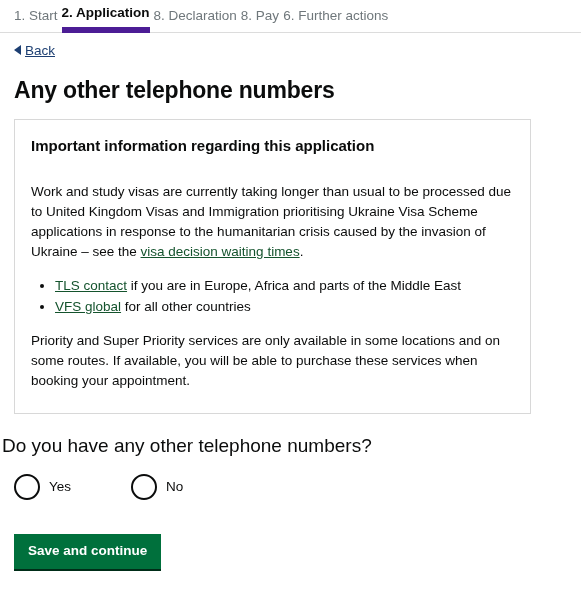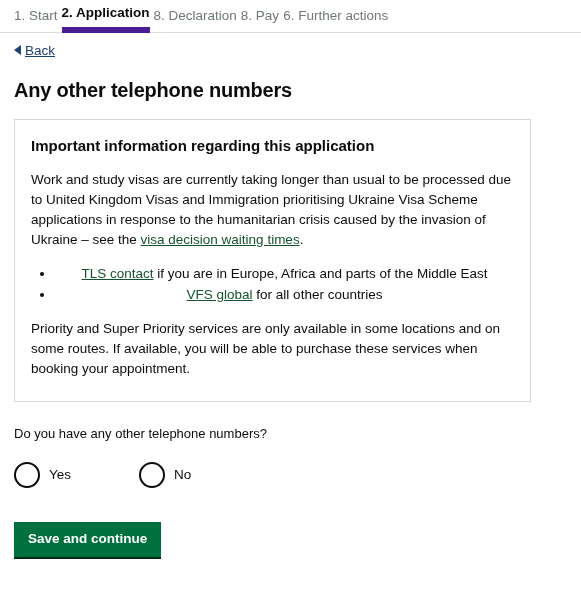--- a/index.html
+++ b/index.html
@@ -61,75 +61,74 @@
     border-bottom: 5px solid transparent;
     border-right: 7px solid #1d3f72;
     display: inline-block;
   }
   .back-text {
     text-decoration: underline;
   }
 
   
   .page-title {
-    font-size: 20px;
+    font-size: 23px;
     line-height: 30px;
     font-weight: bold;
     margin: 16px 14px 14px 14px;
     letter-spacing: -0.2px;
   }
 
   
   .info-box {
     margin: 0 14px 0 14px;
     border: 1px solid #d8d8d8;
     background: #ffffff;
     padding: 16px 16px 18px 16px;
     box-sizing: border-box;
     width: 517px;
   }
   .info-heading {
     font-size: 15px;
     line-height: 20px;
     font-weight: bold;
-    margin: 0 0 14px 0;
+    margin: 0 0 26px 0;
   }
   .info-p {
     font-size: 13.5px;
     line-height: 20px;
     margin: 0 0 14px 0;
   }
   .info-p:last-child { margin-bottom: 4px; }
   .info-list {
     margin: 0 0 14px 0;
     padding-left: 24px;
   }
   .info-list li {
     font-size: 13.5px;
     line-height: 20px;
     margin-bottom: 1px;
-    text-align: center;
   }
   a.inline-link {
     color: #14532d;
     text-decoration: underline;
     cursor: pointer;
   }
 
   
   .question {
-    font-size: 13px;
-    line-height: 20px;
-    margin: 22px 14px 0 14px;
+    font-size: 19px;
+    line-height: 20px;
+    margin: 22px 14px 0 2px;
   }
   .radio-row {
     display: flex;
     align-items: center;
     margin: 18px 14px 0 14px;
-    gap: 8px;
+    gap: 0;
   }
   .radio-option {
     display: flex;
     align-items: center;
     gap: 9px;
     cursor: pointer;
   }
   .radio-option.second { margin-left: 60px; justify-content: flex-end; }
   .radio-circle {
     width: 26px;

